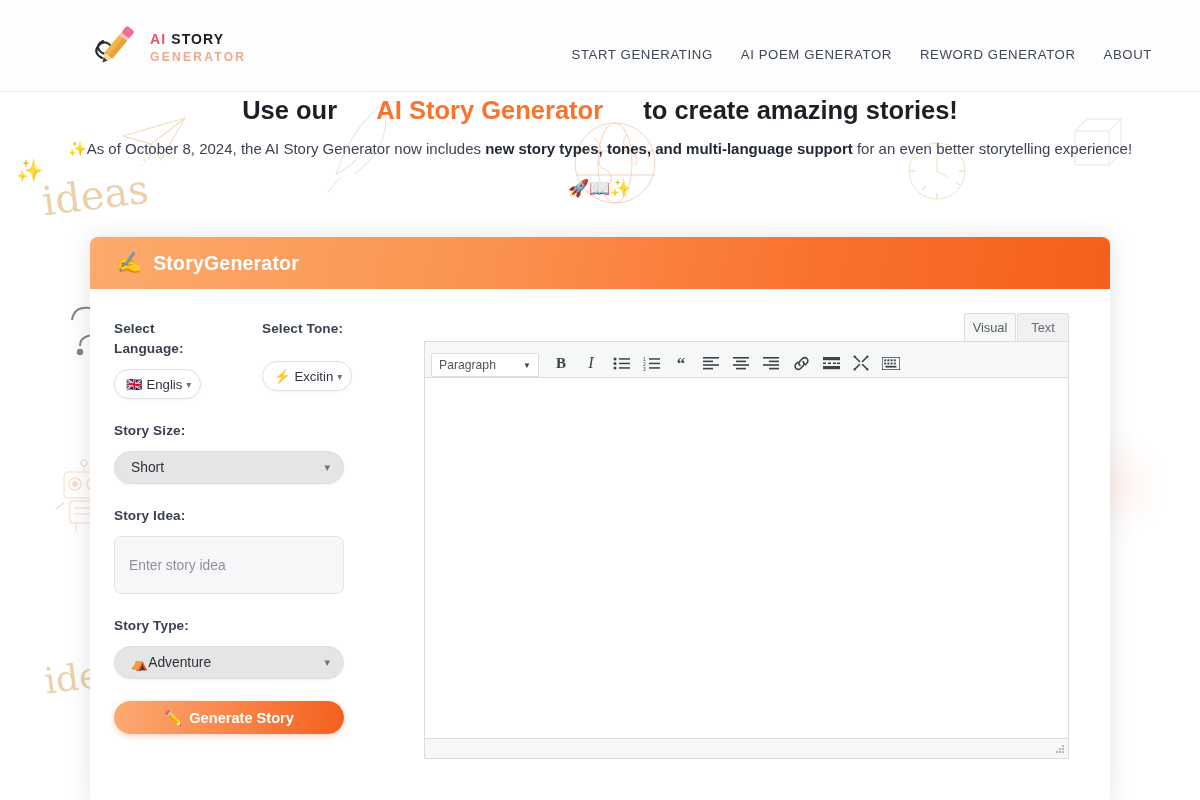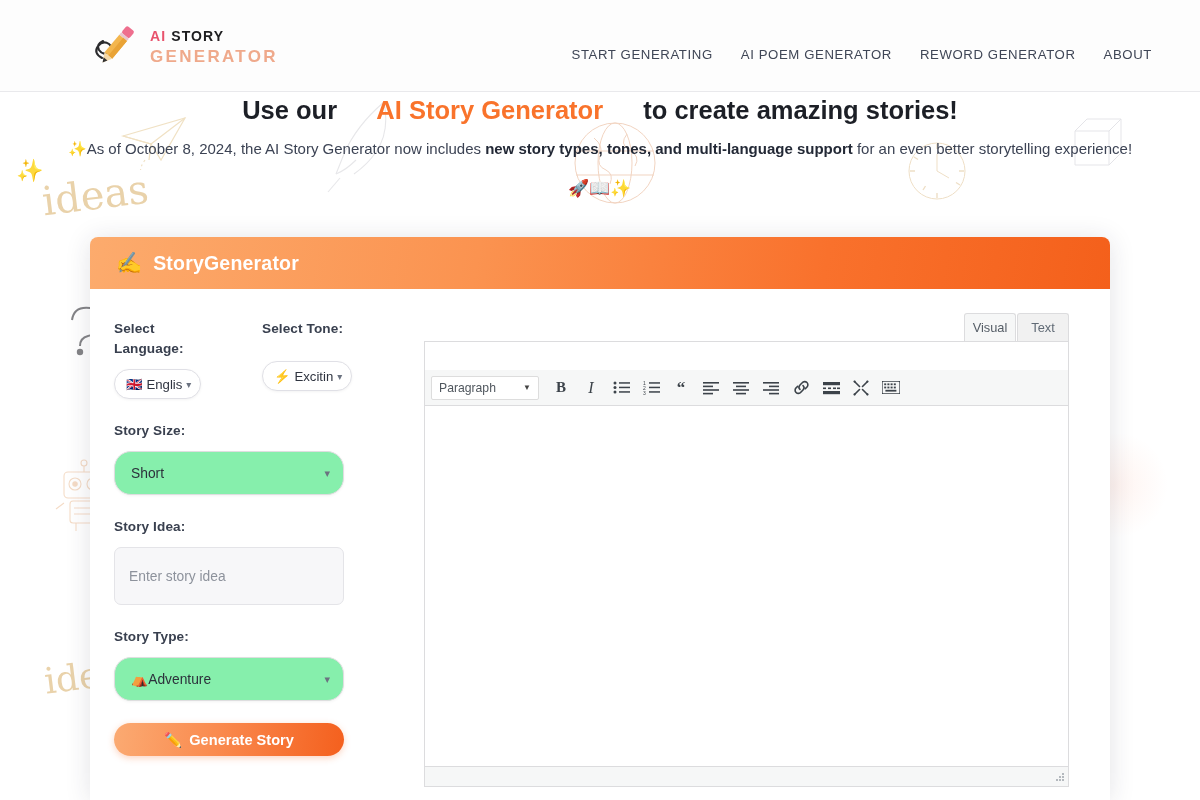--- a/index.html
+++ b/index.html
@@ -24,21 +24,21 @@
     display: flex; align-items: center; gap: 10px;
   }
   .brand-logo { width: 56px; height: 56px; position: relative; }
   .brand-text { line-height: 1; padding-top: 2px; }
   .brand-line1 {
     font-size: 14px; font-weight: bold; letter-spacing: 1.1px;
   }
   .brand-ai { color: #e8536d; }
   .brand-story { color: #1d1d1f; }
   .brand-line2 {
-    font-size: 17px; font-weight: bold; letter-spacing: 2.3px;
+    font-size: 12px; font-weight: bold; letter-spacing: 2.3px;
     color: #efa98b; margin-top: 5px;
   }
 
   .main-nav {
     position: absolute; right: 48px; top: 8px; height: 92px;
     display: flex; align-items: center; gap: 28px;
   }
   .nav-link {
     font-size: 13.2px; letter-spacing: 0.6px;
     color: #3f4656; text-decoration: none; white-space: nowrap;
@@ -114,22 +114,22 @@
     max-width: 96px; overflow: hidden; white-space: nowrap;
   }
   .pill .cv { margin-left: auto; color: #6b7280; font-size: 10px; flex: none; }
   .pill .txt { overflow: hidden; text-overflow: clip; }
 
   .row-two { display: flex; gap: 38px; }
   .col-lang { width: 110px; }
   .col-tone { width: 140px; }
 
   .wide-select {
-    width: 230px; height: 44px; border: 1px solid #dededf; border-radius: 17px;
-    background: #86efac; display: flex; align-items: center;
+    width: 230px; height: 33px; border: 1px solid #dededf; border-radius: 17px;
+    background: #e5e5e5; display: flex; align-items: center;
     padding: 0 13px 0 16px; font-size: 13.8px; color: #2c313b;
     cursor: pointer; box-shadow: 0 1px 3px rgba(0,0,0,.05);
   }
   .wide-select .cv { margin-left: auto; color: #6b7280; font-size: 11px; }
 
   .idea-input {
     width: 230px; height: 58px; border: 1px solid #e4e4e8; border-radius: 7px;
     background: #f7f7f9; font-size: 13.8px; color: #1d4ed8;
     padding: 0 14px; font-family: inherit; outline: none;
   }
@@ -151,21 +151,21 @@
   .ed-tab {
     width: 52px; height: 28px; font-size: 12.8px; color: #606a75;
     display: flex; align-items: center; justify-content: center;
     border: 1px solid #dcdcde; border-bottom: none;
     border-radius: 3px 3px 0 0; cursor: pointer; background: #f1f1f1;
   }
   .ed-tab.active { background: #f6f7f7; color: #555d66; }
   .ed-frame { border: 1px solid #dcdcde; background: #fff; }
   .ed-toolbar {
     height: 36px; background: #f6f7f7; border-bottom: 1px solid #dcdcde;
-    display: flex; align-items: center; padding-left: 6px; gap: 2px; margin-top: 28px;
+    display: flex; align-items: flex-end; padding-left: 6px; gap: 2px;
   }
   .tb-select {
     width: 108px; height: 24px; background: #fff;
     border: 1px solid #ddd; border-radius: 2px;
     display: flex; align-items: center; padding: 0 7px;
     font-size: 12.2px; color: #50575e; cursor: pointer; margin-right: 6px;
   }
   .tb-select .cv { margin-left: auto; font-size: 8px; color: #444; }
   .tb-btn {
     width: 28px; height: 28px; display: flex; align-items: center;

